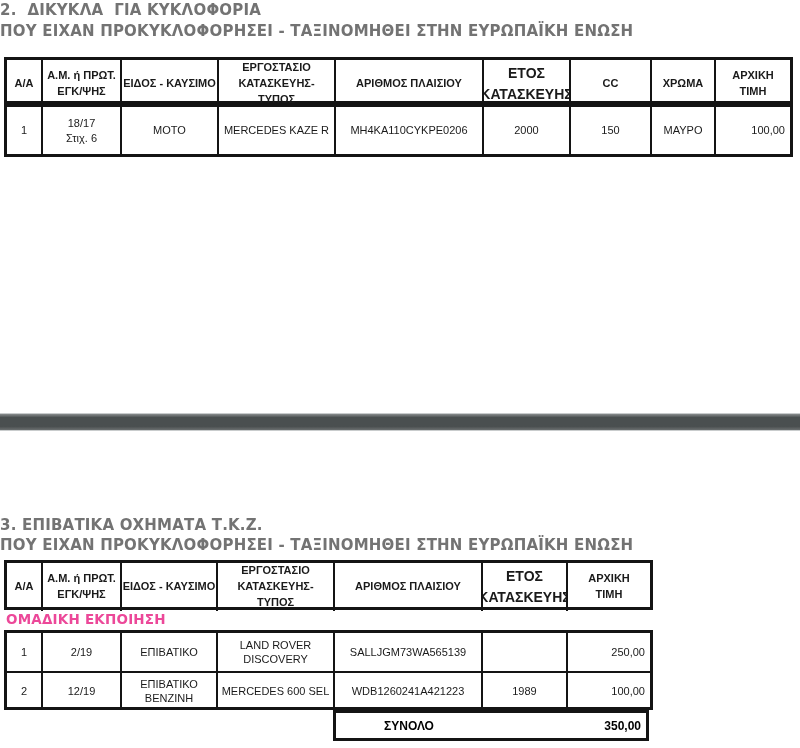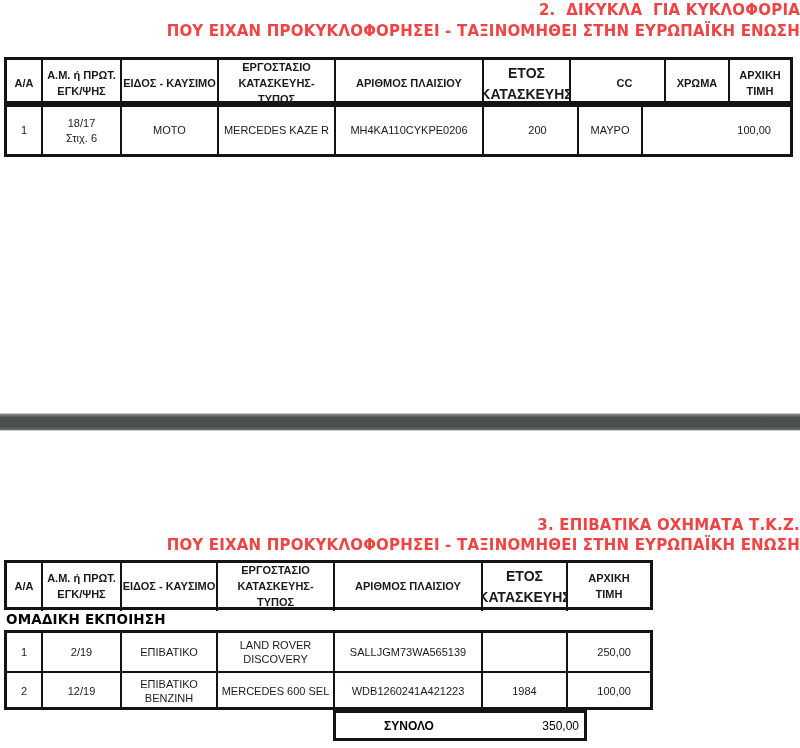--- a/index.html
+++ b/index.html
@@ -1,64 +1,64 @@
 <!DOCTYPE html>
 <html><head>
 <meta charset="utf-8">
 <style>
   html,body{margin:0;padding:0;background:#fff;}
   .page{
     position:relative;width:800px;height:748px;background:#ffffff;
     font-family:"Liberation Sans",sans-serif;color:#000;overflow:hidden;
   }
   .doc-title{
-    position:absolute;left:0;width:800px;text-align:right;
+    position:absolute;left:0;width:800px;text-align:left;
     font-family:"DejaVu Sans",sans-serif;font-weight:bold;font-size:15px;
-    letter-spacing:.2px;white-space:pre;color:#ef4444;
+    letter-spacing:.2px;white-space:pre;color:#737373;
   }
   .tbox{
     position:absolute;box-sizing:border-box;border:3px solid #141414;background:#fff;
     display:flex;flex-direction:column;
   }
   .trow{display:flex;flex:1;}
   .cell{
     box-sizing:border-box;border-right:2px solid #141414;
     display:flex;align-items:center;justify-content:center;
     text-align:center;white-space:pre-line;line-height:1.3;
     font-size:11px;color:#1a1a1a;overflow:hidden;
   }
   .cell.last{border-right:none;}
   .hdr .cell{font-weight:bold;line-height:1.45;}
   .cell.small{font-size:14px;line-height:1.5;}
-  .cell.num{justify-content:flex-end;text-align:right;padding-right:19px;}
+  .cell.num{justify-content:flex-end;text-align:right;padding-right:5px;}
   
   .t1 .c1{width:36px;} .t1 .c2{width:79px;} .t1 .c3{width:97px;} .t1 .c4{width:117px;}
-  .t1 .c5{width:148px;} .t1 .c6{width:87px;} .t1 .c7{width:81px;margin-left:14px;} .t1 .c8{width:64px;}
+  .t1 .c5{width:148px;} .t1 .c6{width:87px;} .t1 .c7{width:81px;} .t1 .c8{width:64px;}
   .t1 .c9{flex:1;}
   
   .t2 .c1{width:36px;} .t2 .c2{width:79px;} .t2 .c3{width:96px;} .t2 .c4{width:117px;}
   .t2 .c5{width:148px;} .t2 .c6{width:85px;} .t2 .c7{flex:1;}
   .t2body .trow{flex:none;height:36px;}
   .t2body .trow.divider{border-bottom:2px solid #141414;height:38px;}
   .group-label{
     position:absolute;font-family:"DejaVu Sans",sans-serif;font-weight:bold;
-    font-size:13.5px;color:#000000;letter-spacing:.2px;
+    font-size:13.5px;color:#ec4899;letter-spacing:.2px;
   }
   .page-break{
     position:absolute;left:0;width:800px;height:16px;
     background:linear-gradient(180deg,#888c8d 0%,#4a4f50 22%,#454a4b 78%,#6b6f70 100%);
     border-top:1px solid #c9cccd;border-bottom:1px solid #c9cccd;
   }
   .total-box{
     position:absolute;box-sizing:border-box;border:3px solid #141414;background:#fff;
     display:flex;align-items:center;
   }
   .total-label{width:146px;text-align:center;font-weight:bold;font-size:12px;}
   .total-spacer{flex:1;}
-  .total-value{font-weight:normal;font-size:12px;padding-right:5px;}
+  .total-value{font-weight:bold;font-size:12px;padding-right:5px;}
 </style>
 </head>
 <body>
 
 <div class="page">
 
   <div class="doc-title" style="top:1px;">2.  ΔΙΚΥΚΛΑ  ΓΙΑ ΚΥΚΛΟΦΟΡΙΑ</div>
   <div class="doc-title" style="top:22px;">ΠΟΥ ΕΙΧΑΝ ΠΡΟΚΥΚΛΟΦΟΡΗΣΕΙ - ΤΑΞΙΝΟΜΗΘΕΙ ΣΤΗΝ ΕΥΡΩΠΑΪΚΗ ΕΝΩΣΗ</div>
 
   <div class="tbox t1 hdr" style="left:4px;top:57px;width:789px;height:47px;">
@@ -80,21 +80,22 @@
   </div>
 
   <div class="tbox t1" style="left:4px;top:104px;width:789px;height:53px;">
     <div class="trow">
       <div class="cell c1">1</div>
       <div class="cell c2">18/17
 Στιχ. 6</div>
       <div class="cell c3">ΜΟΤΟ</div>
       <div class="cell c4">MERCEDES KAZE R</div>
       <div class="cell c5">MH4KA110CYKPE0206</div>
-      <div class="cell c7">200</div>
+      <div class="cell c6">2000</div>
+      <div class="cell c7">150</div>
       <div class="cell c8">ΜΑΥΡΟ</div>
       <div class="cell c9 last num">100,00</div>
     </div>
   </div>
 
   <div class="page-break" style="top: 413px; background: linear-gradient(rgb(136, 140, 141) 0%, rgb(74, 79, 80) 22%, rgb(74, 79, 80) 78%, rgb(107, 111, 112) 100%);"></div>
 
   <div class="doc-title" style="top:516px;">3. ΕΠΙΒΑΤΙΚΑ ΟΧΗΜΑΤΑ Τ.Κ.Ζ.</div>
   <div class="doc-title" style="top:536px;">ΠΟΥ ΕΙΧΑΝ ΠΡΟΚΥΚΛΟΦΟΡΗΣΕΙ - ΤΑΞΙΝΟΜΗΘΕΙ ΣΤΗΝ ΕΥΡΩΠΑΪΚΗ ΕΝΩΣΗ</div>
 
@@ -127,24 +128,24 @@
       <div class="cell c6"></div>
       <div class="cell c7 last num">250,00</div>
     </div>
     <div class="trow">
       <div class="cell c1">2</div>
       <div class="cell c2">12/19</div>
       <div class="cell c3">ΕΠΙΒΑΤΙΚΟ
 ΒΕΝΖΙΝΗ</div>
       <div class="cell c4">MERCEDES 600 SEL</div>
       <div class="cell c5">WDB1260241A421223</div>
-      <div class="cell c6">1984</div>
+      <div class="cell c6">1989</div>
       <div class="cell c7 last num">100,00</div>
     </div>
   </div>
 
-  <div class="total-box" style="left:333px;top:710px;width:254px;height:31px;">
+  <div class="total-box" style="left:333px;top:710px;width:316px;height:31px;">
     <span class="total-label">ΣΥΝΟΛΟ</span>
     <span class="total-spacer"></span>
     <span class="total-value">350,00</span>
   </div>
 
 </div>
 
 </body></html>

